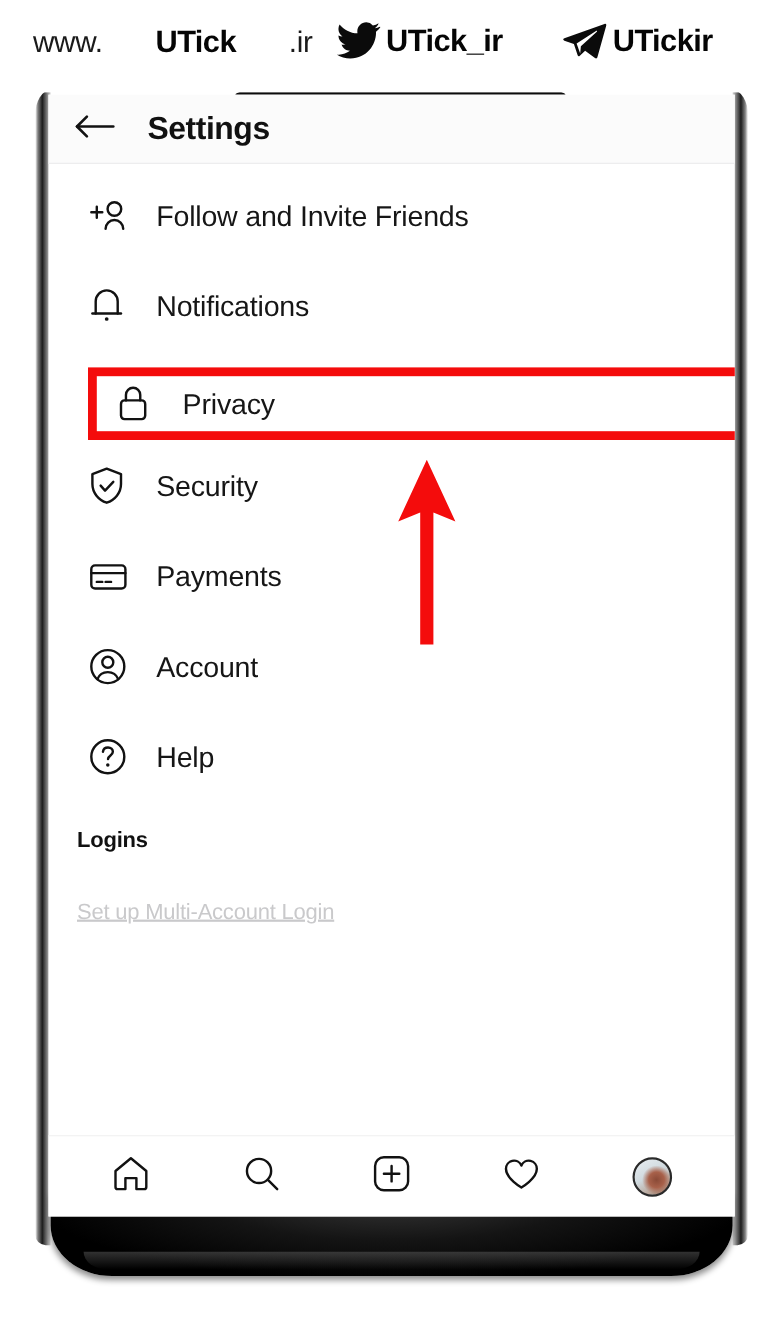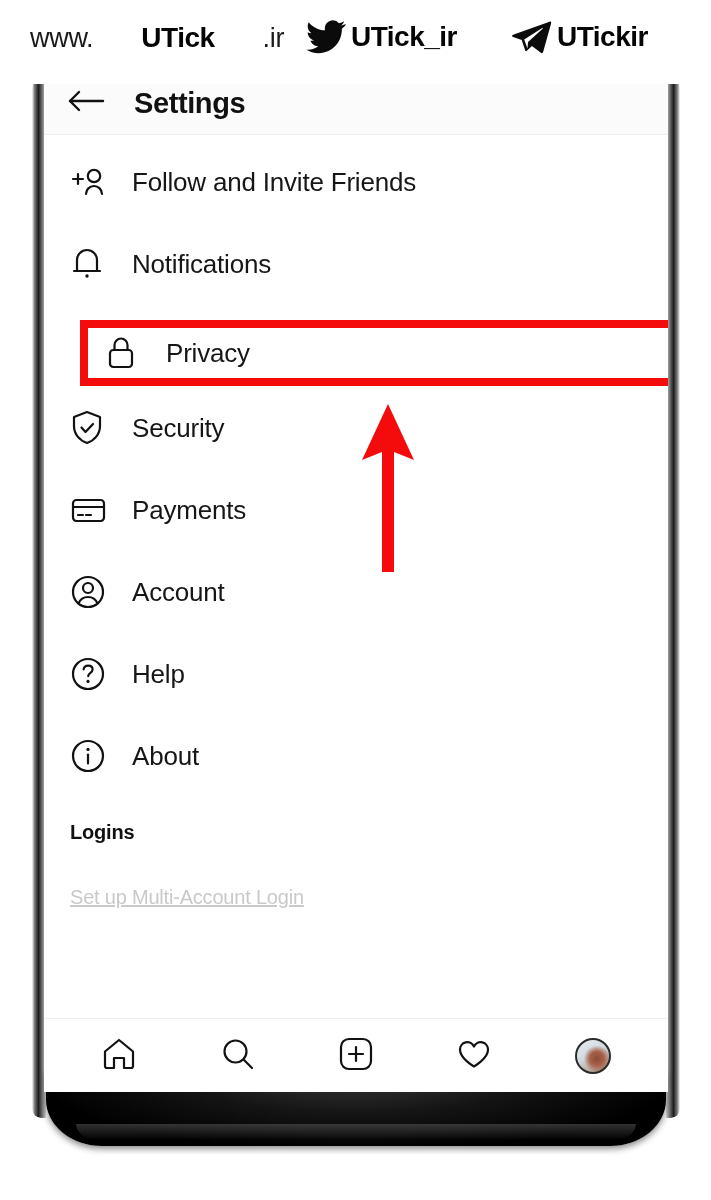--- a/index.html
+++ b/index.html
@@ -46,21 +46,21 @@
     font-weight: bold;
     color: #050505;
     letter-spacing: -0.5px;
   }
   .wm-icon { display: inline-block; margin-right: 5px; line-height: 0; }
 
   
   .device {
     position: absolute;
     left: 26px;
-    top: 64px;
+    top: 78px;
     width: 660px;
     height: 1096px;
     z-index: 5;
   }
   
   .bezel-left {
     position: absolute;
     left: 6px; top: 4px;
     width: 14px; height: 1050px;
     background: linear-gradient(to right, #ffffff 0%, #7d7d7d 18%, #1c1c1c 46%, #6e6e6e 72%, #d8d8d8 100%);
@@ -146,21 +146,21 @@
   }
 
   
   .settings-list {
     padding-top: 6px;
   }
   .row {
     height: 82px;
     display: flex;
     align-items: center;
-    padding-left: 26px;
+    padding-left: 36px;
     box-sizing: border-box;
     position: relative;
   }
   .row-icon {
     width: 48px;
     min-width: 48px;
     height: 40px;
     display: flex;
     align-items: center;
     justify-content: flex-start;
@@ -367,30 +367,20 @@
         <span class="row-icon">
           <svg width="36" height="36" viewBox="0 0 36 36" fill="none" stroke="#121212" stroke-width="2.2" stroke-linecap="round" stroke-linejoin="round">
             <circle cx="18" cy="18" r="15"></circle>
             <path d="M13.6 13.4c.3-2.3 2.2-3.8 4.6-3.8 2.6 0 4.4 1.6 4.4 3.9 0 3.4-4.2 3.2-4.4 6.6"></path>
             <circle cx="18" cy="25.4" r="1.6" fill="#121212" stroke="none"></circle>
           </svg>
         </span>
         <span class="row-label">Help</span>
       </div>
 
-      <div class="row">
-        <span class="row-icon">
-          <svg width="36" height="36" viewBox="0 0 36 36" fill="none" stroke="#121212" stroke-width="2.2" stroke-linecap="round" stroke-linejoin="round">
-            <circle cx="18" cy="18" r="15"></circle>
-            <path d="M18 16.5v9"></path>
-            <circle cx="18" cy="11.4" r="1.6" fill="#121212" stroke="none"></circle>
-          </svg>
-        </span>
-        <span class="row-label">About</span>
-      </div>
 
       <div class="section-header">Logins</div>
       <div class="muted-row">Set up Multi-Account Login</div>
     </div>
 
     <div class="row highlight">
       <span class="row-icon">
         <svg width="34" height="38" viewBox="0 0 34 38" fill="none" stroke="#121212" stroke-width="2.2" stroke-linecap="round" stroke-linejoin="round">
           <rect x="6" y="16" width="22" height="17" rx="3.2"></rect>
           <path d="M10.5 16v-5a6.5 6.5 0 0 1 13 0v5"></path>

